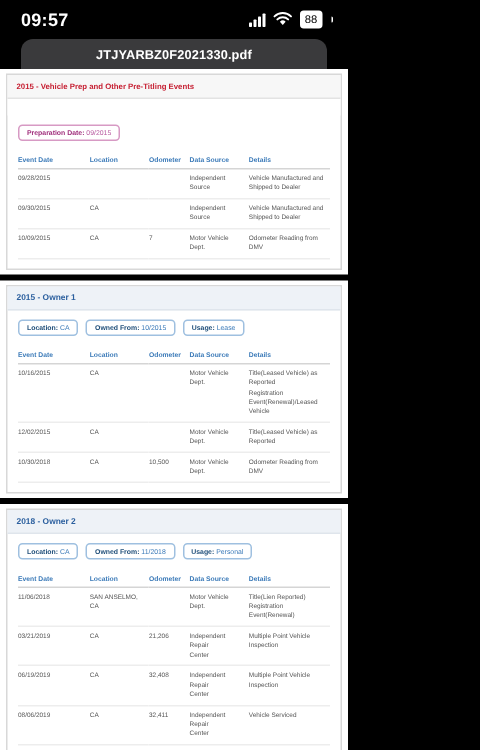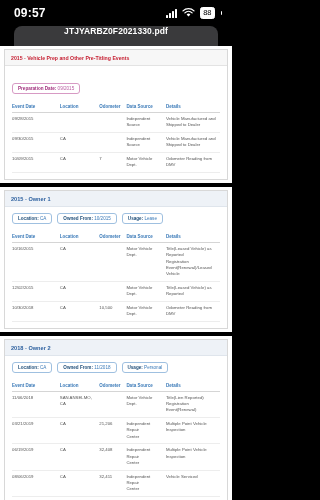--- a/index.html
+++ b/index.html
@@ -31,21 +31,21 @@
     line-height: 10px; height: 12px; color:#000; background:#fff;
     display:flex; align-items:center;
   }
   .batt-cap { width:1.5px;height:4px;background:#fff;border-radius:0 1px 1px 0;margin-left:1px;}
 
   
   .tabbar { height: 20px; position: relative; }
   .tab {
     position:absolute; left:14px; right:14px; top:0; height:20px;
     background:#3a3a3c; border-radius:8px 8px 0 0;
-    display:flex; justify-content:center;
+    display:flex; align-items:center; justify-content:center;
   }
   .tab-title { color:#fff; font-size:8.5px; font-weight:700; letter-spacing:.1px; }
 
   
   .doc {
     position:absolute; left:0; right:0; top:46px; bottom:0;
     background:#fff; overflow:hidden;
   }
   .card { background:#fff; border:1px solid #d8d8d8; margin:3px 4px; }
 

